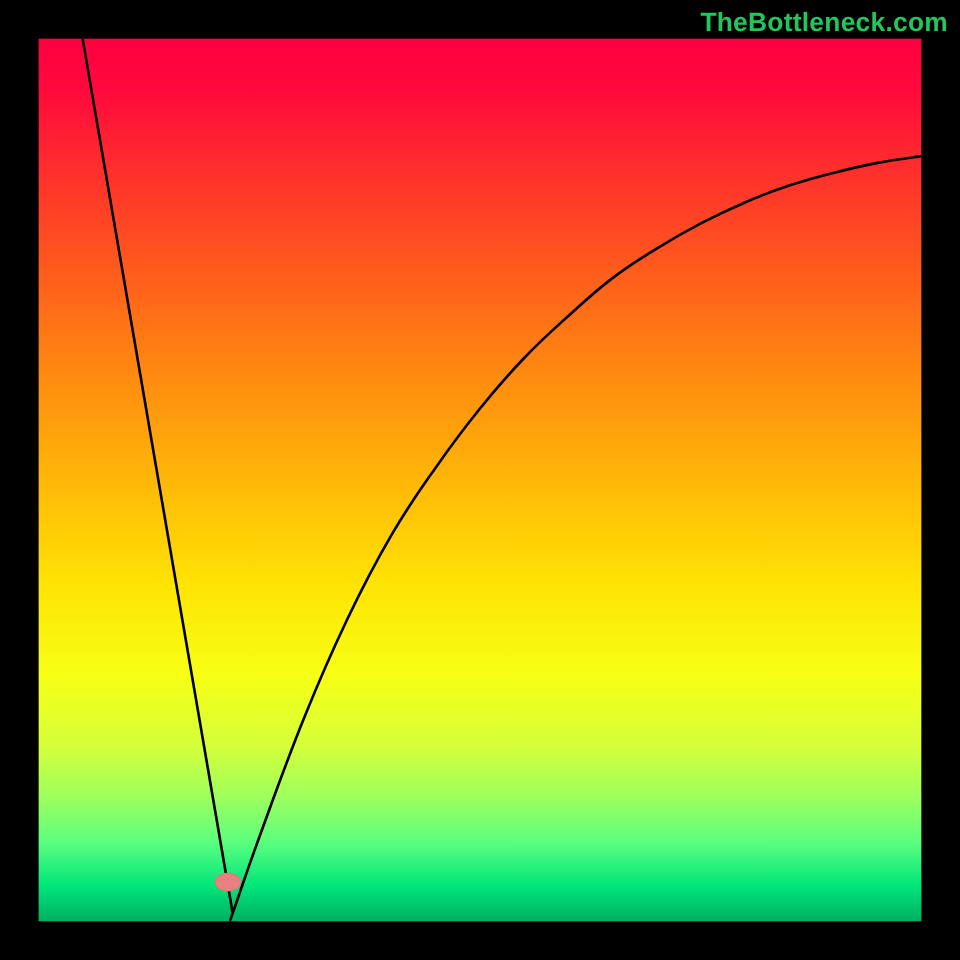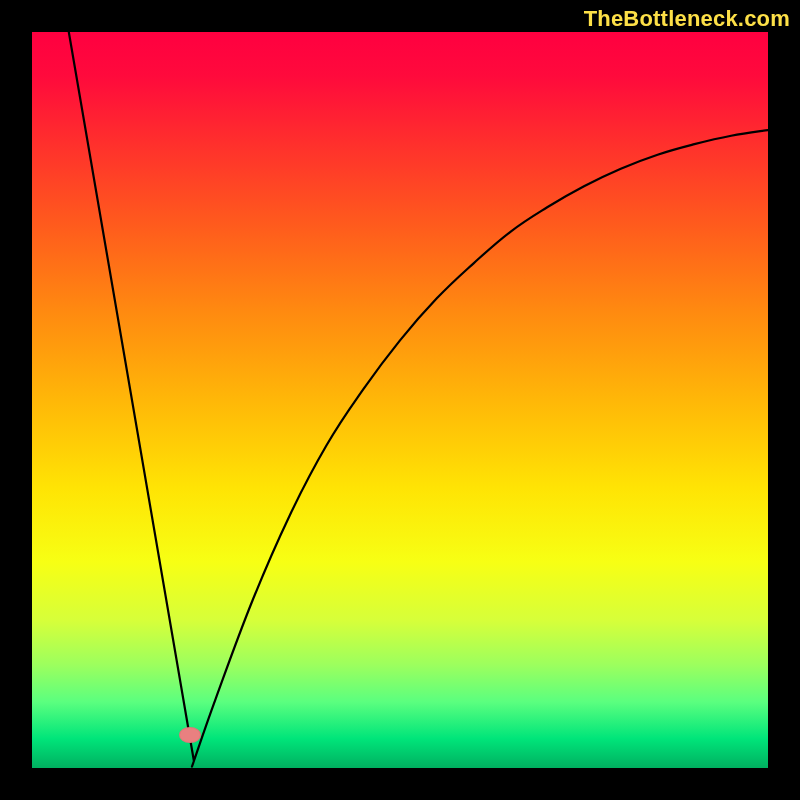--- a/index.html
+++ b/index.html
@@ -44,21 +44,21 @@
       #9cff5e 86%,
       #5bff7f 91%,
       #00e57a 96%,
       #00b060 100%
     );
   }
   .attrib {
     position: absolute;
     top: 6px;
     right: 10px;
-    color: #fde047;
+    color: #22c55e;
     font-size: 22px;
     font-weight: 600;
     letter-spacing: 0.2px;
     user-select: none;
   }
   svg.curve {
     position: absolute;
     inset: 0;
   }
   .marker {

